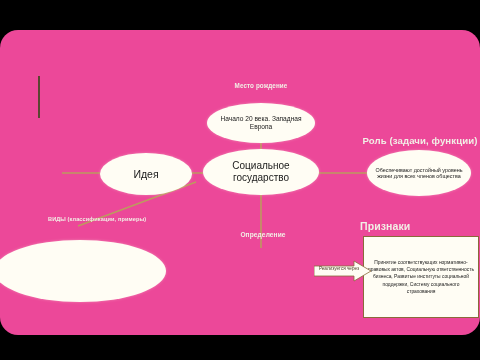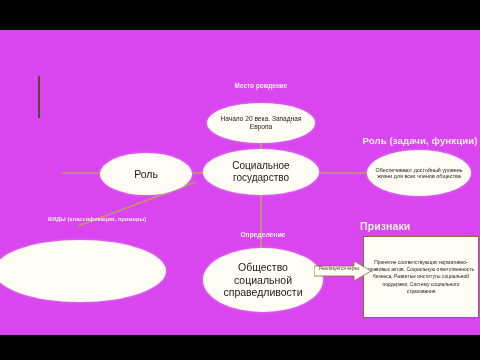--- a/index.html
+++ b/index.html
@@ -21,22 +21,23 @@
     background: #000000;
   }
 
   
   #slide {
     position: absolute;
     left: 0;
     top: 30px;
     width: 480px;
     height: 305px;
-    background: #d946ef;
+    background: #ec4899;
     overflow: hidden;
+    border-radius: 18px;
   }
 
   .letterbox {
     position: absolute;
     left: 0;
     width: 480px;
     background: #000000;
   }
   .letterbox.top { top: 0; height: 30px; }
   .letterbox.bottom { top: 335px; height: 25px; }
@@ -201,24 +202,23 @@
 
     <div id="edge-mark"></div>
 
     <div class="caption caption-birth">Место рождение</div>
     <div class="caption caption-role">Роль (задачи, функции)</div>
     <div class="caption caption-definition">Определение</div>
     <div class="caption caption-types">ВИДЫ (классификации, примеры)</div>
     <div class="caption caption-signs">Признаки</div>
 
     <div class="node node-birth">Начало 20 века. Западная Европа</div>
-    <div class="node node-idea">Роль</div>
+    <div class="node node-idea">Идея</div>
     <div class="node node-core">Социальное государство</div>
     <div class="node node-role">Обеспечивают достойный уровень жизни для всех членов общества</div>
-    <div class="node node-definition">Общество социальной справедливости</div>
     <div class="node node-types"></div>
 
     <div id="signs-box">Принятие соответствующих нормативно-правовых актов, Социальную ответственность бизнеса, Развитые институты социальной поддержки, Систему социального страхования</div>
 
     <svg id="arrow" viewBox="0 0 58 22">
       <polygon points="0,6 40,6 40,1 57,11 40,21 40,16 0,16" fill="#FFFDF4" stroke="#8a6a3a" stroke-width="0.8"></polygon>
     </svg>
     <div id="arrow-label">Реализуется через</div>
 
   </div>

